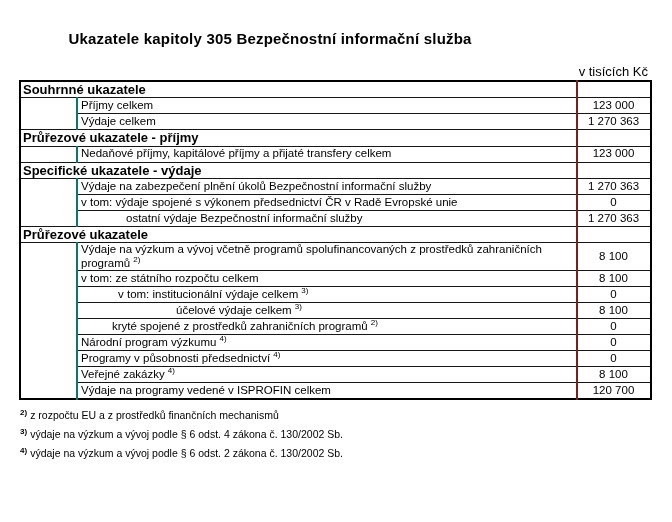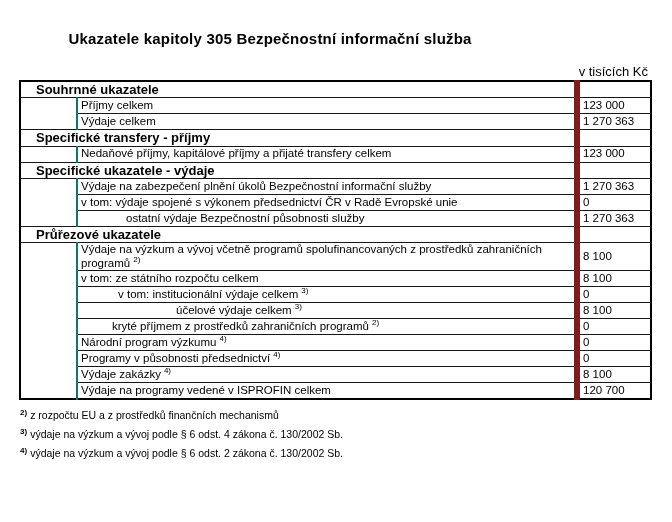--- a/index.html
+++ b/index.html
@@ -51,30 +51,30 @@
     font-size: 11.5px;
     line-height: 1.18;
     height: 15px;
     padding: 0 3px;
     vertical-align: middle;
     overflow: hidden;
   }
   td.section-cell {
     font-weight: bold;
     font-size: 13px;
-    padding-left: 15px;
+    padding-left: 2px;
   }
   td.gutter-cell {
     border-right: 1px solid #161616;
     background: #ffffff;
   }
   td.label-cell { border-left: 2px solid #0f766e; }
   td.value-cell {
-    border-left: 6px solid #7f1d1d;
-    text-align: left;
+    border-left: 2px solid #7f1d1d;
+    text-align: center;
     padding-right: 4px;
   }
   td.ind-0 { padding-left: 3px; }
   td.ind-1 { padding-left: 48px; }
   td.ind-2 { padding-left: 40px; }
   td.ind-3 { padding-left: 98px; }
   td.ind-4 { padding-left: 34px; }
   sup.ref {
     font-size: 8px;
     margin-left: 3px;
@@ -118,21 +118,21 @@
       <tr>
         <td class="gutter-cell" rowspan="2"></td>
         <td class="label-cell ind-0"><span>Příjmy celkem</span></td>
         <td class="value-cell">123 000</td>
       </tr>
       <tr>
         <td class="label-cell ind-0"><span>Výdaje celkem</span></td>
         <td class="value-cell">1 270 363</td>
       </tr>
       <tr>
-        <td class="section-cell" colspan="2">Specifické transfery - příjmy</td>
+        <td class="section-cell" colspan="2">Průřezové ukazatele - příjmy</td>
         <td class="value-cell"></td>
       </tr>
       <tr>
         <td class="gutter-cell" rowspan="1"></td>
         <td class="label-cell ind-0"><span>Nedaňové příjmy, kapitálové příjmy a přijaté transfery celkem</span></td>
         <td class="value-cell">123 000</td>
       </tr>
       <tr>
         <td class="section-cell" colspan="2">Specifické ukazatele - výdaje</td>
         <td class="value-cell"></td>
@@ -140,21 +140,21 @@
       <tr>
         <td class="gutter-cell" rowspan="3"></td>
         <td class="label-cell ind-0"><span>Výdaje na zabezpečení plnění úkolů Bezpečnostní informační služby</span></td>
         <td class="value-cell">1 270 363</td>
       </tr>
       <tr>
         <td class="label-cell ind-0"><span>v tom: výdaje spojené s výkonem předsednictví ČR v Radě Evropské unie</span></td>
         <td class="value-cell">0</td>
       </tr>
       <tr>
-        <td class="label-cell ind-1"><span>ostatní výdaje Bezpečnostní působnosti služby</span></td>
+        <td class="label-cell ind-1"><span>ostatní výdaje Bezpečnostní informační služby</span></td>
         <td class="value-cell">1 270 363</td>
       </tr>
       <tr>
         <td class="section-cell" colspan="2">Průřezové ukazatele</td>
         <td class="value-cell"></td>
       </tr>
       <tr>
         <td class="gutter-cell" rowspan="9"></td>
         <td class="label-cell ind-0"><span>Výdaje na výzkum a vývoj včetně programů spolufinancovaných z prostředků zahraničních programů</span><sup class="ref">2)</sup></td>
         <td class="value-cell">8 100</td>
@@ -165,33 +165,33 @@
       </tr>
       <tr>
         <td class="label-cell ind-2"><span>v tom: institucionální výdaje celkem</span><sup class="ref">3)</sup></td>
         <td class="value-cell">0</td>
       </tr>
       <tr>
         <td class="label-cell ind-3"><span>účelové výdaje celkem</span><sup class="ref">3)</sup></td>
         <td class="value-cell">8 100</td>
       </tr>
       <tr>
-        <td class="label-cell ind-4"><span>kryté příjmem z prostředků zahraničních programů</span><sup class="ref">2)</sup></td>
+        <td class="label-cell ind-4"><span>kryté spojené z prostředků zahraničních programů</span><sup class="ref">2)</sup></td>
         <td class="value-cell">0</td>
       </tr>
       <tr>
         <td class="label-cell ind-0"><span>Národní program výzkumu</span><sup class="ref">4)</sup></td>
         <td class="value-cell">0</td>
       </tr>
       <tr>
         <td class="label-cell ind-0"><span>Programy v působnosti předsednictví</span><sup class="ref">4)</sup></td>
         <td class="value-cell">0</td>
       </tr>
       <tr>
-        <td class="label-cell ind-0"><span>Výdaje zakázky</span><sup class="ref">4)</sup></td>
+        <td class="label-cell ind-0"><span>Veřejné zakázky</span><sup class="ref">4)</sup></td>
         <td class="value-cell">8 100</td>
       </tr>
       <tr>
         <td class="label-cell ind-0"><span>Výdaje na programy vedené v ISPROFIN celkem</span></td>
         <td class="value-cell">120 700</td>
       </tr>
     </tbody>
 </table>
 
 <div class="footnotes">

